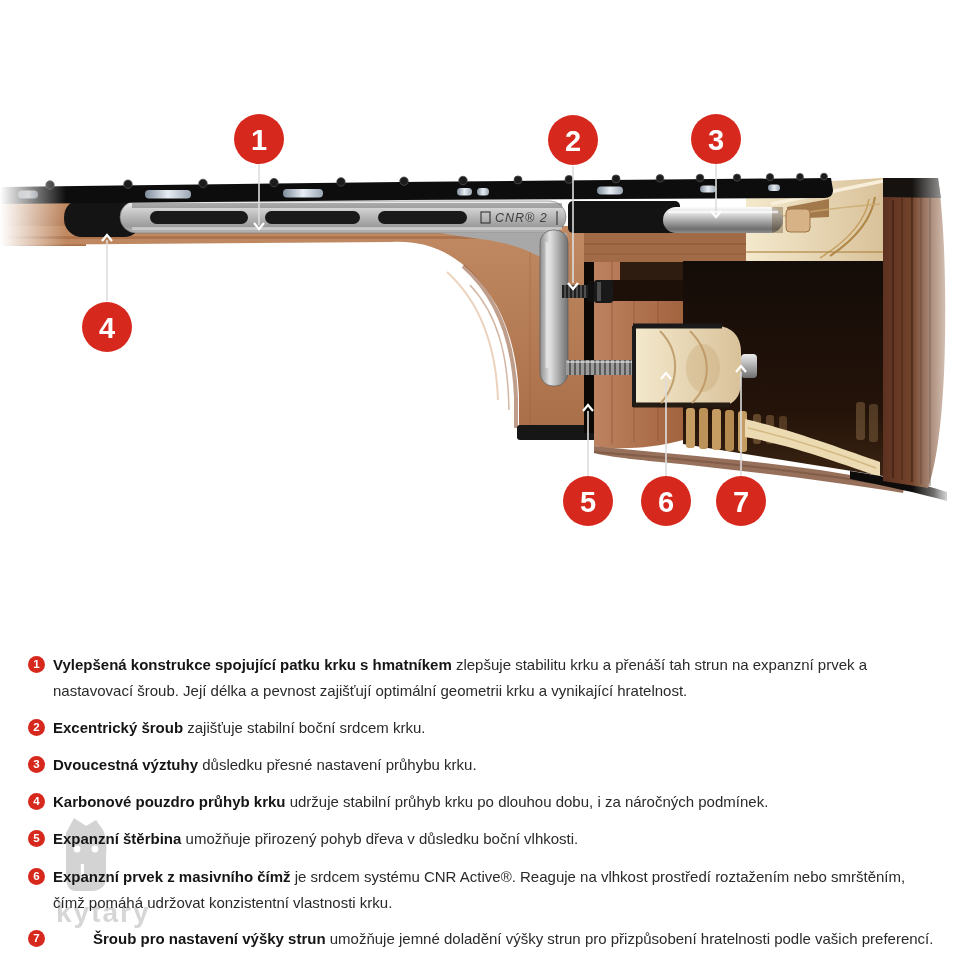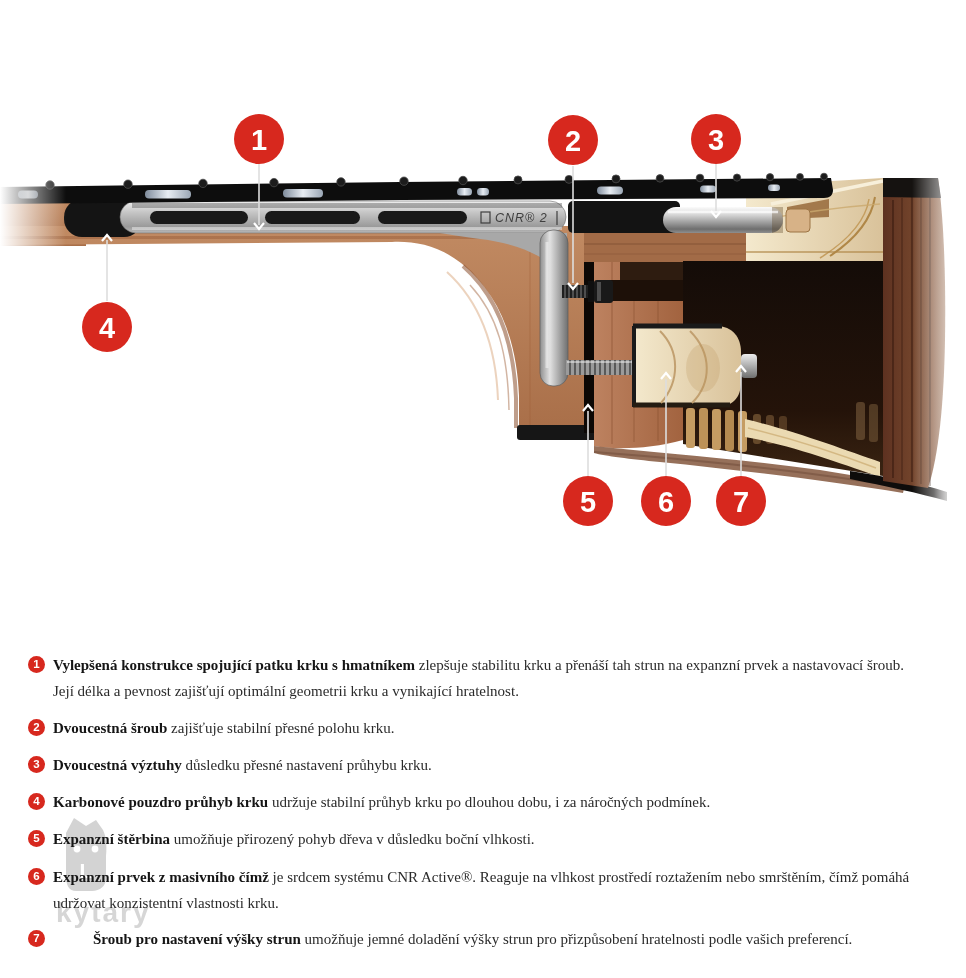--- a/index.html
+++ b/index.html
@@ -11,21 +11,21 @@
   svg text{font-family:"Liberation Sans",sans-serif;}
   .diagram-svg{position:absolute;left:0;top:0;z-index:2;}
   .watermark{position:absolute;left:50px;top:810px;z-index:1;opacity:.55;pointer-events:none;}
   .legend{position:absolute;inset:0;z-index:3;}
   .legend-item{position:absolute;left:28px;display:flex;align-items:flex-start;}
   .bullet{
     width:17px;height:17px;border-radius:50%;background:#d7281e;color:#fff;
     font-size:11.5px;font-weight:bold;display:flex;align-items:center;justify-content:center;
     flex:none;margin-top:4px;line-height:1;
   }
-  .legend-text{margin:0 0 0 8px;font-size:15px;line-height:26px;color:#2a2a2a;font-family:Liberation Serif, serif;}
+  .legend-text{margin:0 0 0 8px;font-size:15px;line-height:26px;color:#2a2a2a;}
   .legend-text b{color:#151515;}
   .li-1 .legend-text{width:858px;}
   .li-2 .legend-text,.li-3 .legend-text,.li-4 .legend-text,.li-5 .legend-text{width:900px;}
   .li-6 .legend-text{width:888px;}
   .li-7 .legend-text{width:914px;margin-left:48px;}
   .li-1{top:652px;} .li-2{top:715px;} .li-3{top:752px;} .li-4{top:789px;}
   .li-5{top:826px;} .li-6{top:864px;} .li-7{top:926px;}
 </style>
 </head>
 <body>
@@ -345,21 +345,21 @@
 
   <div class="legend">
 
     <div class="legend-item li-1">
       <span class="bullet">1</span>
       <p class="legend-text"><b>Vylepšená konstrukce spojující patku krku s hmatníkem</b><span> zlepšuje stabilitu krku a přenáší tah strun na expanzní prvek a nastavovací šroub. Její délka a pevnost zajišťují optimální geometrii krku a vynikající hratelnost.</span></p>
     </div>
 
     <div class="legend-item li-2">
       <span class="bullet">2</span>
-      <p class="legend-text"><b>Dvoucestná šroub</b><span> zajišťuje stabilní přesné polohu krku.</span></p>
+      <p class="legend-text"><b>Excentrický šroub</b><span> zajišťuje stabilní boční srdcem krku.</span></p>
     </div>
 
     <div class="legend-item li-3">
       <span class="bullet">3</span>
       <p class="legend-text"><b>Dvoucestná výztuhy</b><span> důsledku přesné nastavení průhybu krku.</span></p>
     </div>
 
     <div class="legend-item li-4">
       <span class="bullet">4</span>
       <p class="legend-text"><b>Karbonové pouzdro průhyb krku</b><span> udržuje stabilní průhyb krku po dlouhou dobu, i za náročných podmínek.</span></p>

